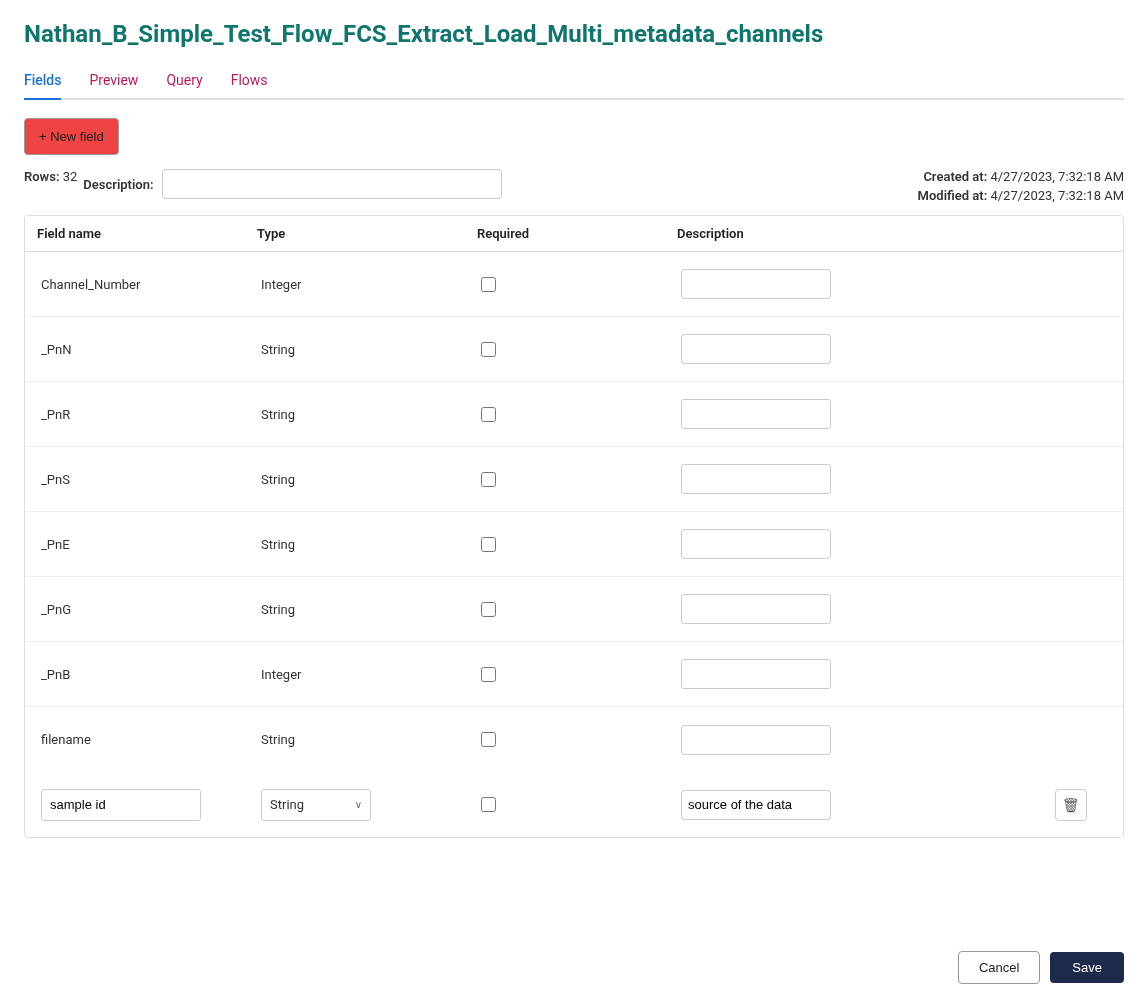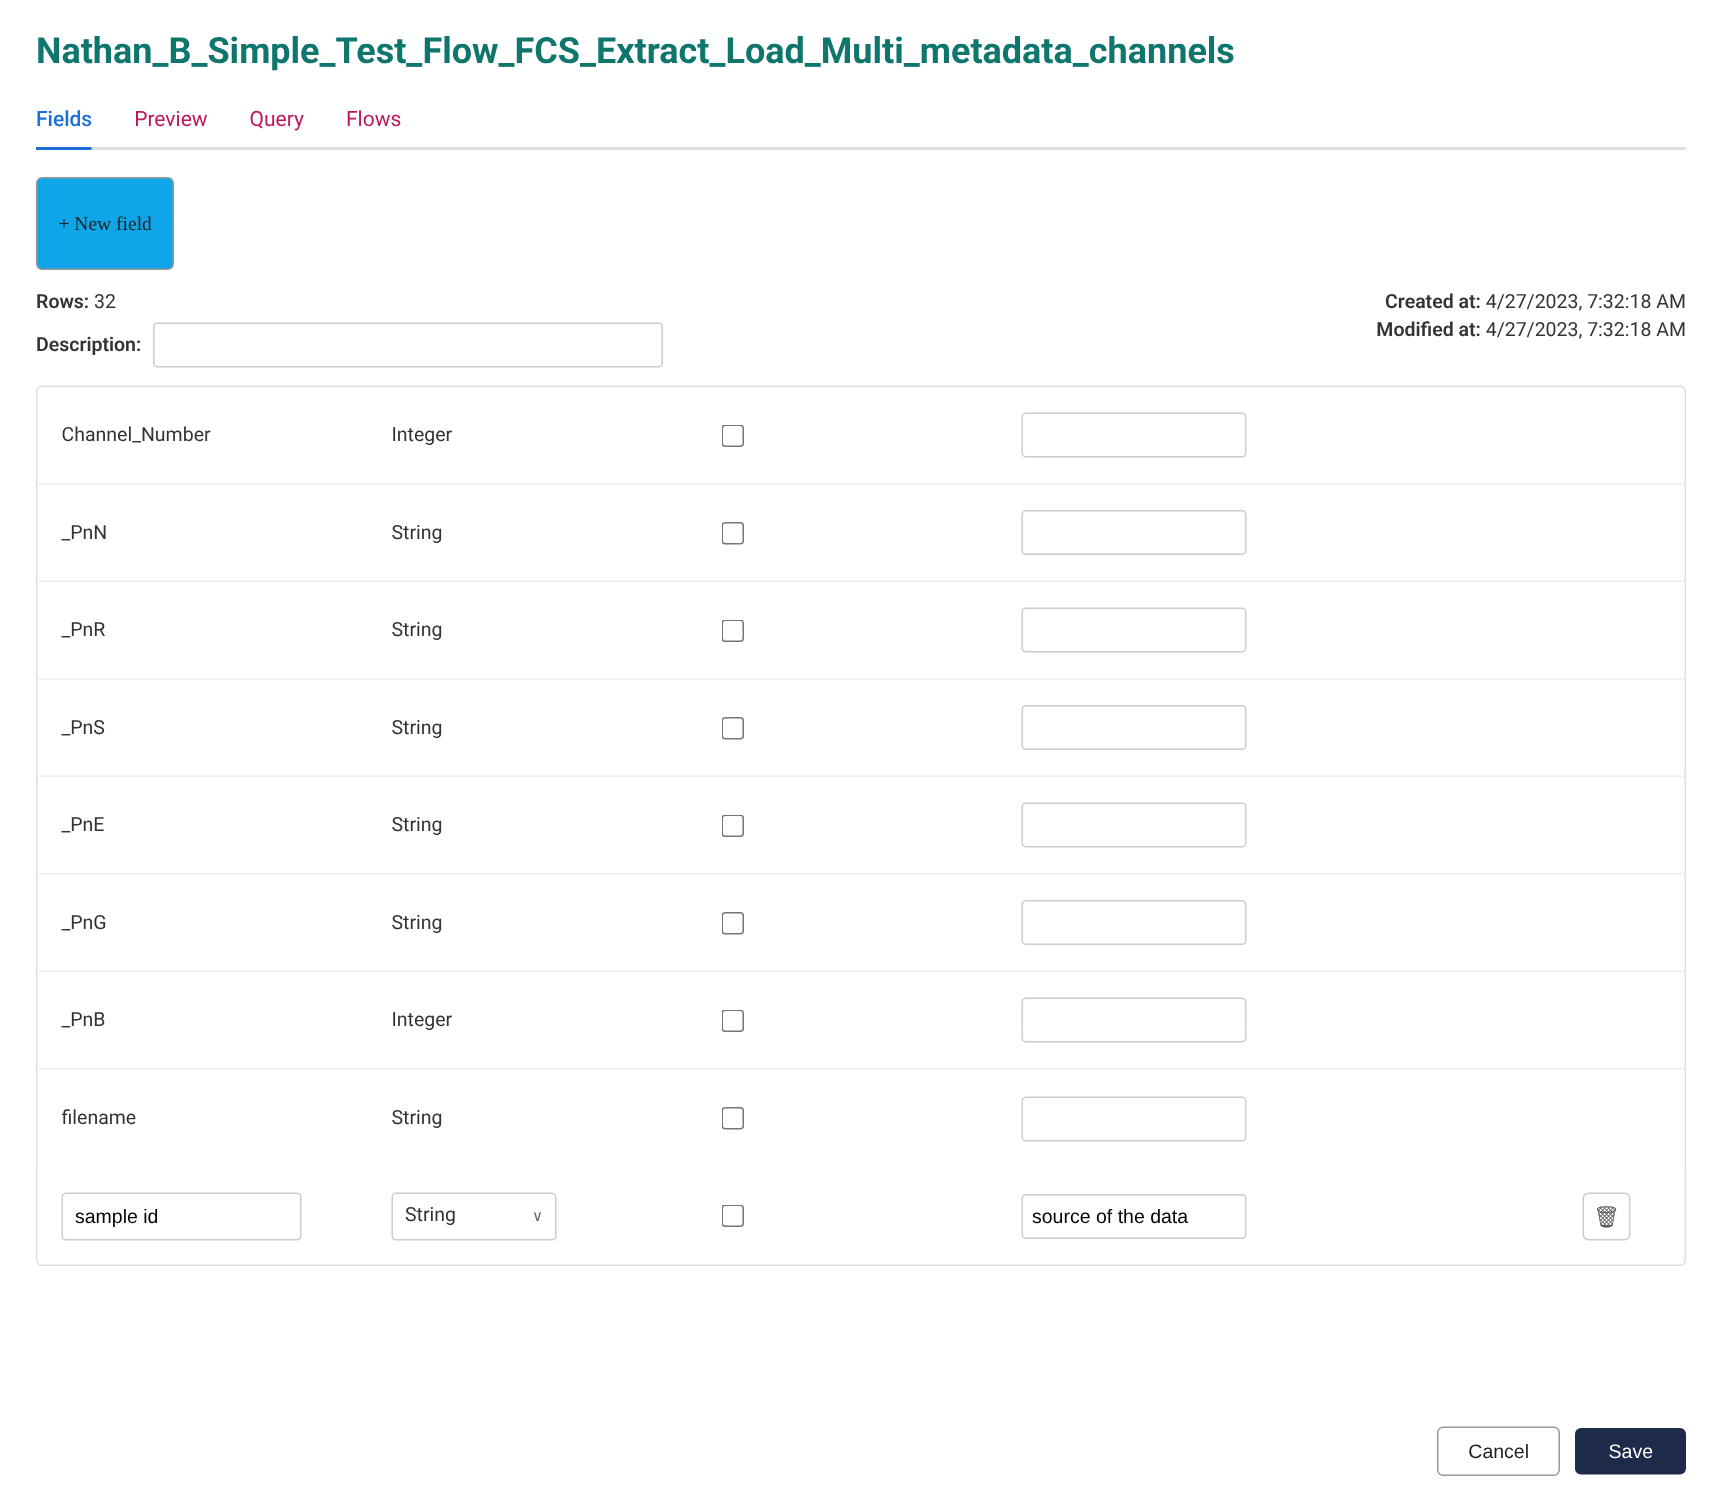--- a/index.html
+++ b/index.html
@@ -39,35 +39,34 @@
     .tab.active {
       color: #1a6fdd;
       border-bottom: 2px solid #1a6fdd;
       font-weight: 500;
     }
     .toolbar {
       margin-bottom: 14px;
     }
     .new-field-btn {
       border: 1px solid #999;
-      background: #0ea5e9;
-      padding: 22px 14px;
+      background: #ef4444;
+      padding: 10px 14px;
       border-radius: 4px;
       cursor: pointer;
       font-size: 13px;
       color: #222;
-      font-family: Liberation Serif, serif;
     }
     .meta-row {
       display: flex;
       justify-content: space-between;
       align-items: flex-start;
       margin-bottom: 12px;
     }
-    .meta-left { display: flex; flex-direction: column; gap: 6px; }
+    .meta-left { display: flex; flex-direction: row; gap: 6px; }
     .meta-item { font-size: 13px; color: #333; }
     .meta-item strong { font-weight: 600; }
     .description-input {
       width: 340px;
       border: 1px solid #ccc;
       border-radius: 3px;
       padding: 4px 8px;
       font-size: 13px;
       height: 30px;
     }
@@ -227,20 +226,27 @@
       </div>
       <div class="meta-right-item">
         <strong>Modified at:</strong>
         <span>4/27/2023, 7:32:18 AM</span>
       </div>
     </div>
   </div>
 
   <div class="table-wrapper">
 
+    <div class="table-header">
+      <div class="col-header">Field name</div>
+      <div class="col-header">Type</div>
+      <div class="col-header">Required</div>
+      <div class="col-header">Description</div>
+      <div class="col-header"></div>
+    </div>
 
     <div id="table-body">
         <div class="table-row">
       <div class="cell">Channel_Number</div>
       <div class="cell">Integer</div>
       <div class="cell cell-required">
         <input type="checkbox" style="">
       </div>
       <div class="cell cell-description">
         <input type="text" value="" style="">

